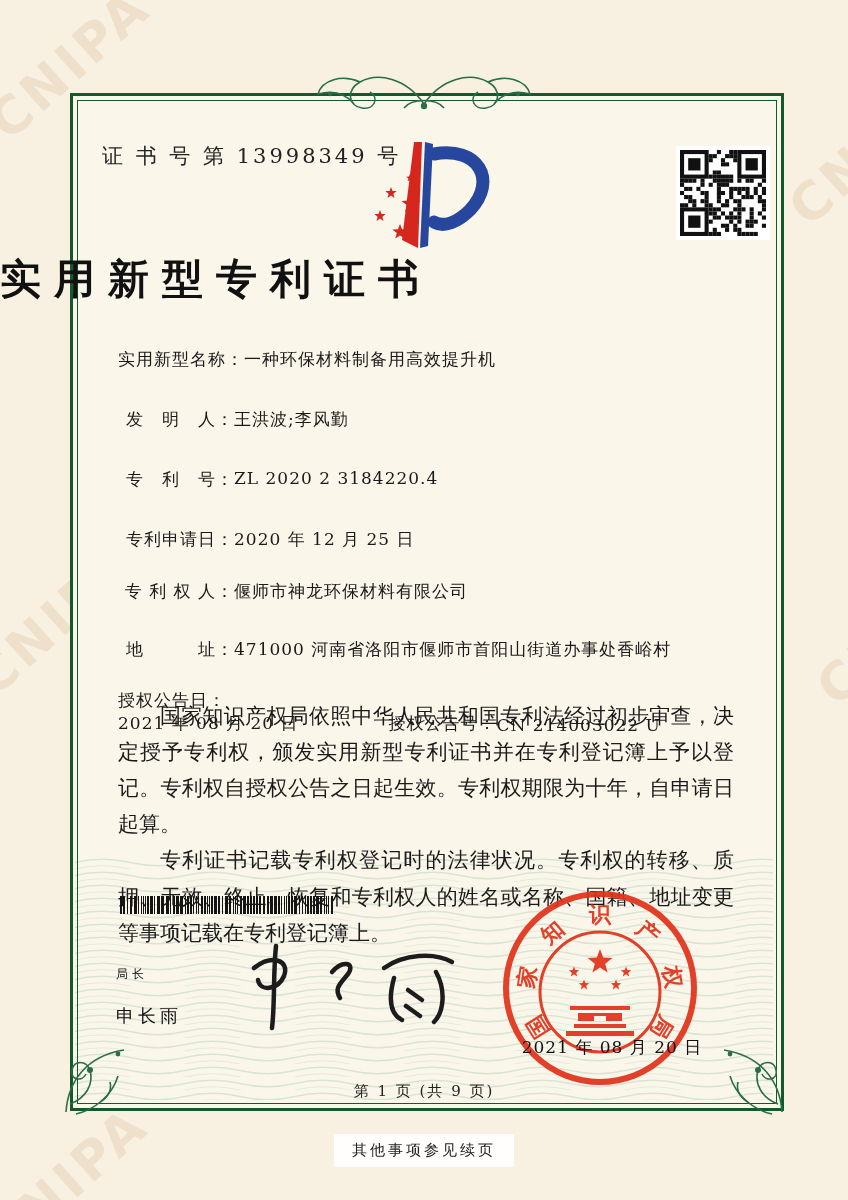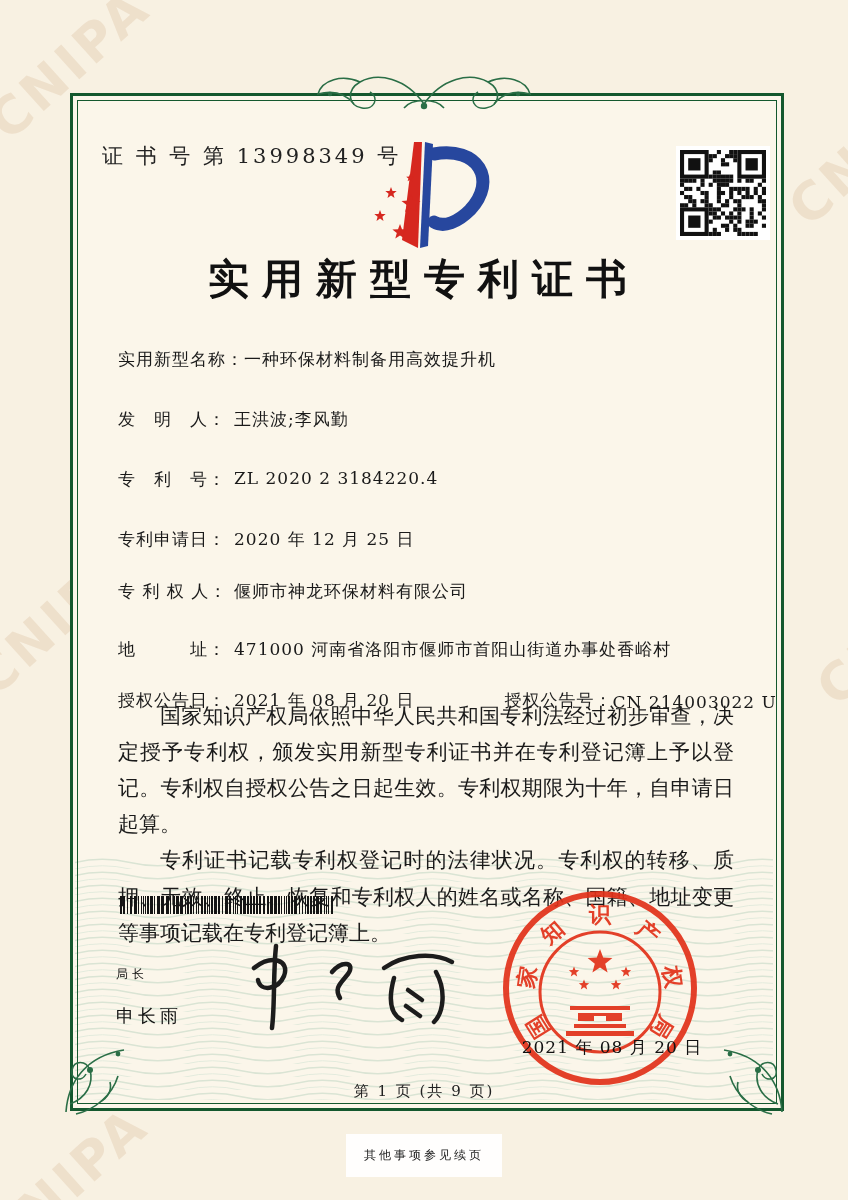--- a/index.html
+++ b/index.html
@@ -22,27 +22,27 @@
   .ornament-top{position:absolute;left:50%;top:64px;transform:translateX(-50%);z-index:4;}
   .corner{position:absolute;z-index:4;}
   .corner.bl{left:60px;top:1040px;}
   .corner.br{right:60px;top:1040px;transform:scaleX(-1);}
 
   
   .cert-no{position:absolute;left:102px;top:142px;font-size:21px;letter-spacing:3px;color:#222;z-index:5;}
   .logo{position:absolute;left:348px;top:136px;z-index:5;}
   .qr{position:absolute;left:676px;top:146px;width:86px;height:86px;background:#fff;padding:4px;z-index:5;}
 
-  .title{position:absolute;left:0;top:252px;width:100%;text-align:center;
+  .title{position:absolute;left:0;top:252px;width:100%;text-align:left;
          font-size:41px;font-weight:bold;letter-spacing:13px;color:#111;z-index:5;}
 
   
   .fields{position:absolute;left:70px;top:348px;width:708px;z-index:5;}
   .frow{display:flex;padding-left:48px;font-size:17px;color:#1a1a1a;letter-spacing:1px;}
-  .frow .lab{min-width:116px;}
+  .frow .lab{min-width:116px;text-align:right;}
   .f0{margin-top:0;}
   .f1{margin-top:37px;}
   .f2{margin-top:37px;}
   .f3{margin-top:37px;}
   .f4{margin-top:29px;}
   .f5{margin-top:35px;}
   .grant-row{display:flex;padding-left:48px;font-size:17px;color:#1a1a1a;
              letter-spacing:1px;margin-top:28px;}
   .grant-row .pair2{margin-left:90px;display:flex;align-items:flex-end;}
   .grant-row .lab{min-width:116px;}
@@ -59,21 +59,21 @@
   .signer-name{position:absolute;left:116px;top:1004px;font-size:18px;letter-spacing:4px;color:#111;z-index:6;text-align:center;}
   .signature{position:absolute;left:238px;top:938px;z-index:6;}
   .seal{position:absolute;left:498px;top:886px;z-index:5;}
   .seal-date{position:absolute;left:512px;top:1036px;width:200px;text-align:center;
              font-size:17px;letter-spacing:1px;color:#111;z-index:7;}
 
   
   .page-info{position:absolute;left:0;top:1082px;width:100%;text-align:center;
              font-size:15px;letter-spacing:2px;color:#222;z-index:6;}
   .note{position:absolute;left:50%;top:1134px;transform:translateX(-50%);
-        background:rgba(255,255,255,0.92);padding:13px 18px;font-size:12px;
+        background:rgba(255,255,255,0.92);padding:7px 18px;font-size:15px;
         letter-spacing:3px;color:#222;z-index:6;}
 </style>
 </head>
 <body>
 
 <div class="page">
 
   <div class="wm" style="left:-28px;top:34px;">CNIPA</div>
   <div class="wm" style="left:258px;top:196px;">CNIPA</div>
   <div class="wm" style="left:772px;top:120px;">CNIPA</div>
@@ -317,21 +317,21 @@
     </div>
     <div class="frow f4">
       <span class="lab">专 利 权 人：</span>
       <span class="val">偃师市神龙环保材料有限公司</span>
     </div>
     <div class="frow f5">
       <span class="lab">地　　　址：</span>
       <span class="val">471000  河南省洛阳市偃师市首阳山街道办事处香峪村</span>
     </div>
     <div class="grant-row">
-      <span class="pair1" style="display:flex;">
+      <span class="pair1" style="display:flex;flex-direction:column;">
         <span class="lab">授权公告日：</span>
         <span class="val">2021 年 08 月 20 日</span>
       </span>
       <span class="pair2">
         <span>授权公告号：</span>
         <span>CN 214003022 U</span>
       </span>
     </div>
   </div>
 

